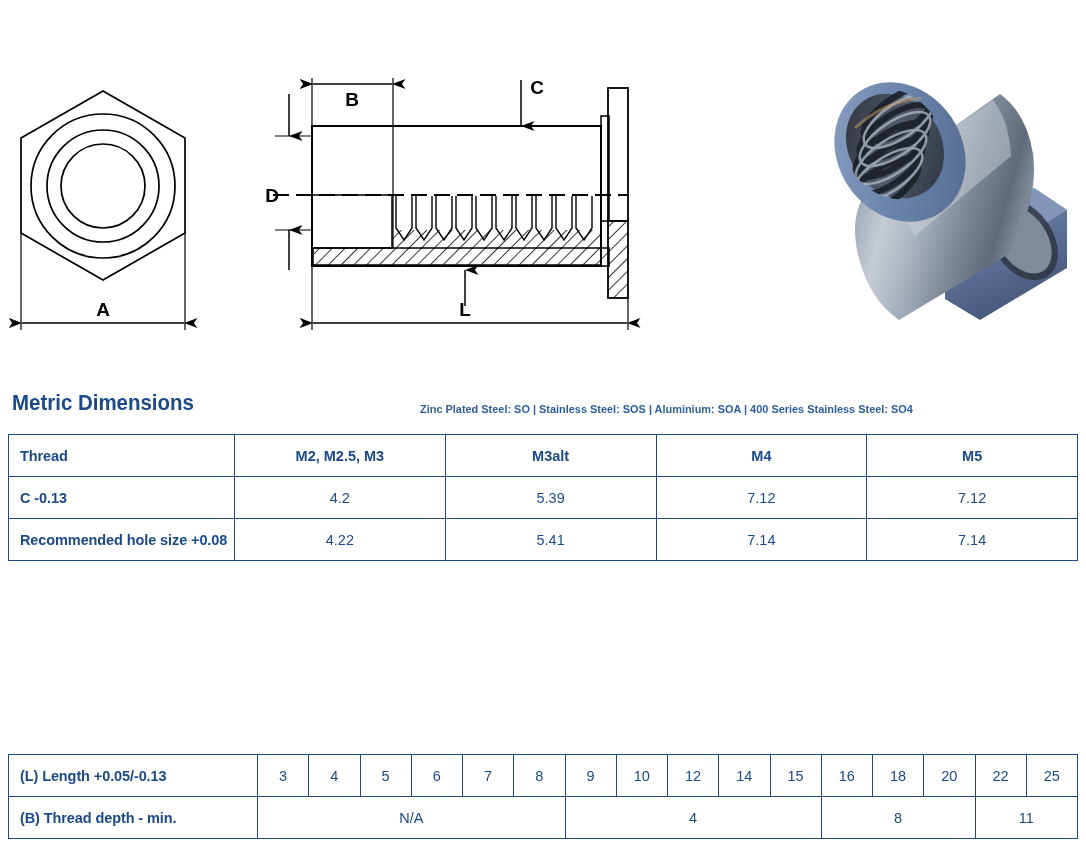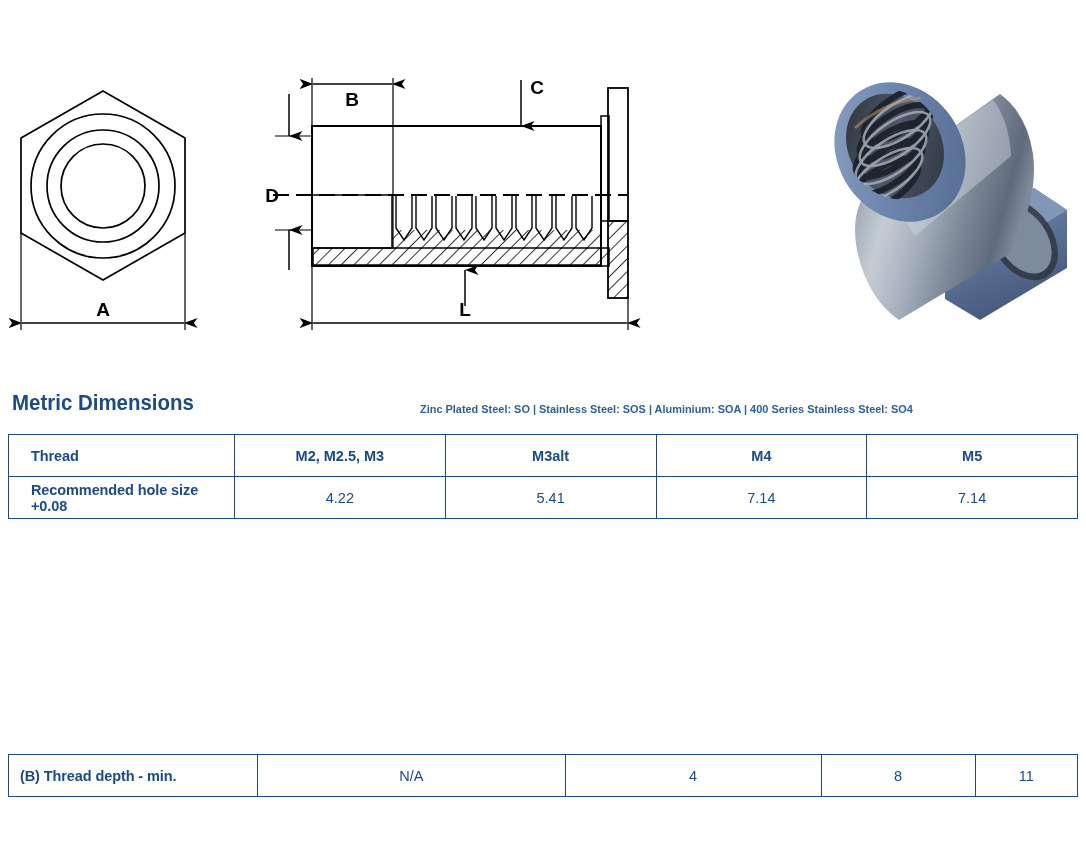--- a/index.html
+++ b/index.html
@@ -57,21 +57,21 @@
     width: 1070px;
     table-layout: fixed;
   }
   .main-table td {
     border: 1px solid #1b4a87;
     height: 42px;
     color: #1b4a87;
     font-size: 14.5px;
   }
   .main-table td.lbl {
-    padding-left: 22px;
+    padding-left: 11px;
     font-weight: bold;
     text-align: left;
     width: 226px;
     letter-spacing: -0.1px;
   }
   .main-table td.val {
     text-align: center;
     font-weight: normal;
   }
   .main-table tr.head td { font-weight: bold; }
@@ -261,31 +261,57 @@
     <tbody>
       <tr class="head">
         <td class="lbl">Thread</td>
         <td class="val">M2, M2.5, M3</td>
         <td class="val">M3alt</td>
         <td class="val">M4</td>
         <td class="val">M5</td>
       </tr>
 
       <tr>
+        <td class="lbl">C -0.13</td>
+        <td class="val">4.2</td>
+        <td class="val">5.39</td>
+        <td class="val">7.12</td>
+        <td class="val">7.12</td>
+      </tr>
+      <tr>
         <td class="lbl">Recommended hole size +0.08</td>
         <td class="val">4.22</td>
         <td class="val">5.41</td>
         <td class="val">7.14</td>
         <td class="val">7.14</td>
       </tr>
     </tbody>
   </table>
 
   <table class="len-table">
     <tbody>
+      <tr>
+        <td class="lbl">(L) Length +0.05/-0.13</td>
+        <td class="num">3</td>
+        <td class="num">4</td>
+        <td class="num">5</td>
+        <td class="num">6</td>
+        <td class="num">7</td>
+        <td class="num">8</td>
+        <td class="num">9</td>
+        <td class="num">10</td>
+        <td class="num">12</td>
+        <td class="num">14</td>
+        <td class="num">15</td>
+        <td class="num">16</td>
+        <td class="num">18</td>
+        <td class="num">20</td>
+        <td class="num">22</td>
+        <td class="num">25</td>
+      </tr>
       <tr>
         <td class="lbl">(B) Thread depth - min.</td>
         <td class="span" colspan="6">N/A</td>
         <td class="span" colspan="5">4</td>
         <td class="span" colspan="3">8</td>
         <td class="span" colspan="2">11</td>
       </tr>
     </tbody>
   </table>
 

